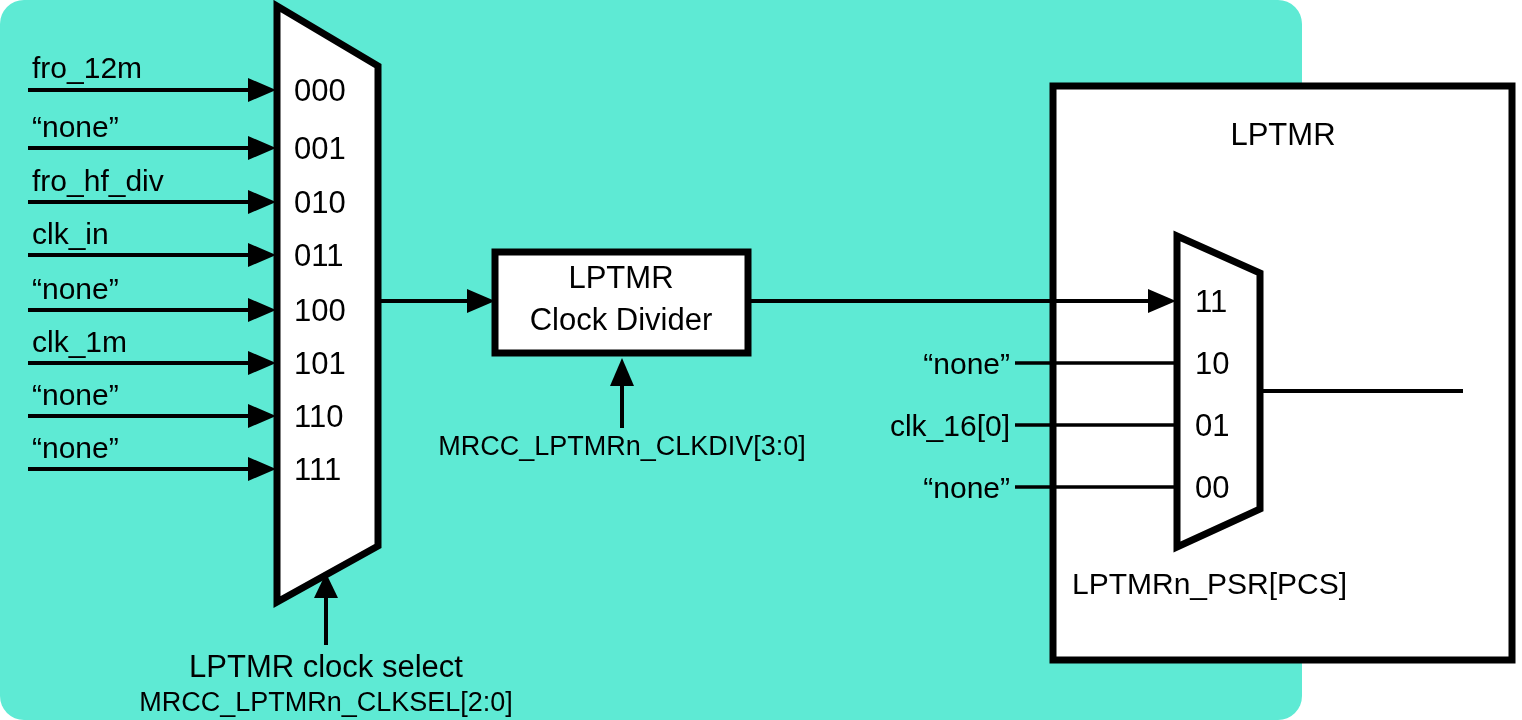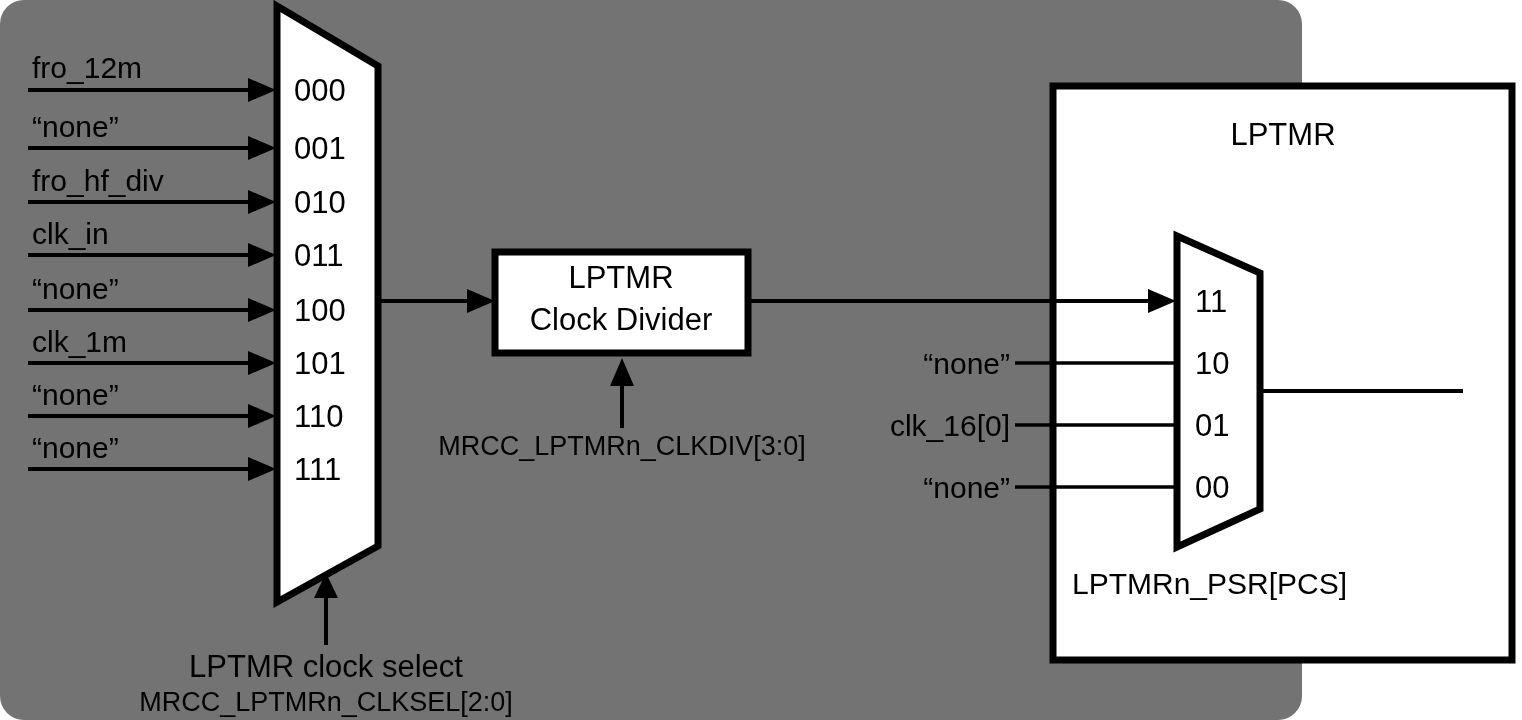--- a/index.html
+++ b/index.html
@@ -11,21 +11,21 @@
   body {
     width: 1522px;
     height: 720px;
     font-family: "Liberation Sans", sans-serif;
     overflow: hidden;
   }
   #diagram-root {
     position: relative;
     width: 1302px;
     height: 720px;
-    background: #737373;
+    background: #5eead4;
     border-radius: 24px;
   }
   svg#diagram-svg {
     position: absolute;
     top: 0;
     left: 0;
     width: 1522px;
     height: 720px;
     display: block;
   }

